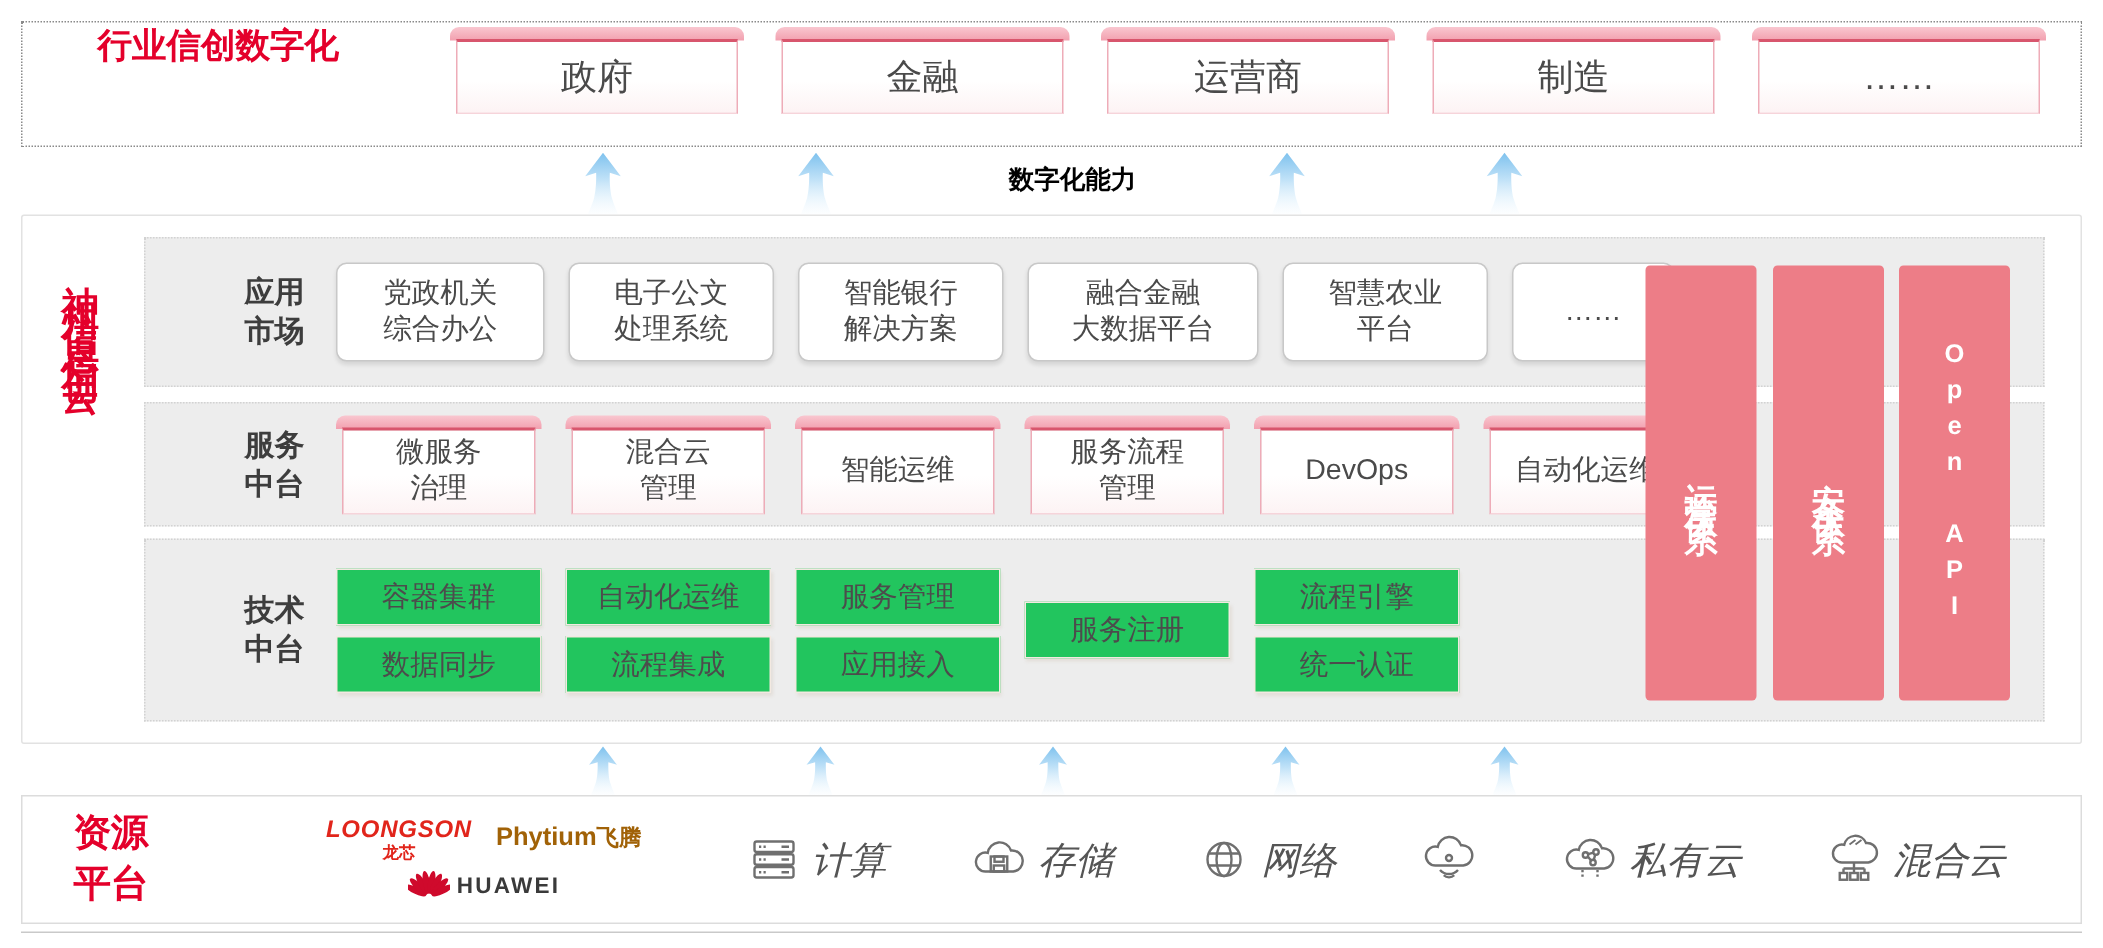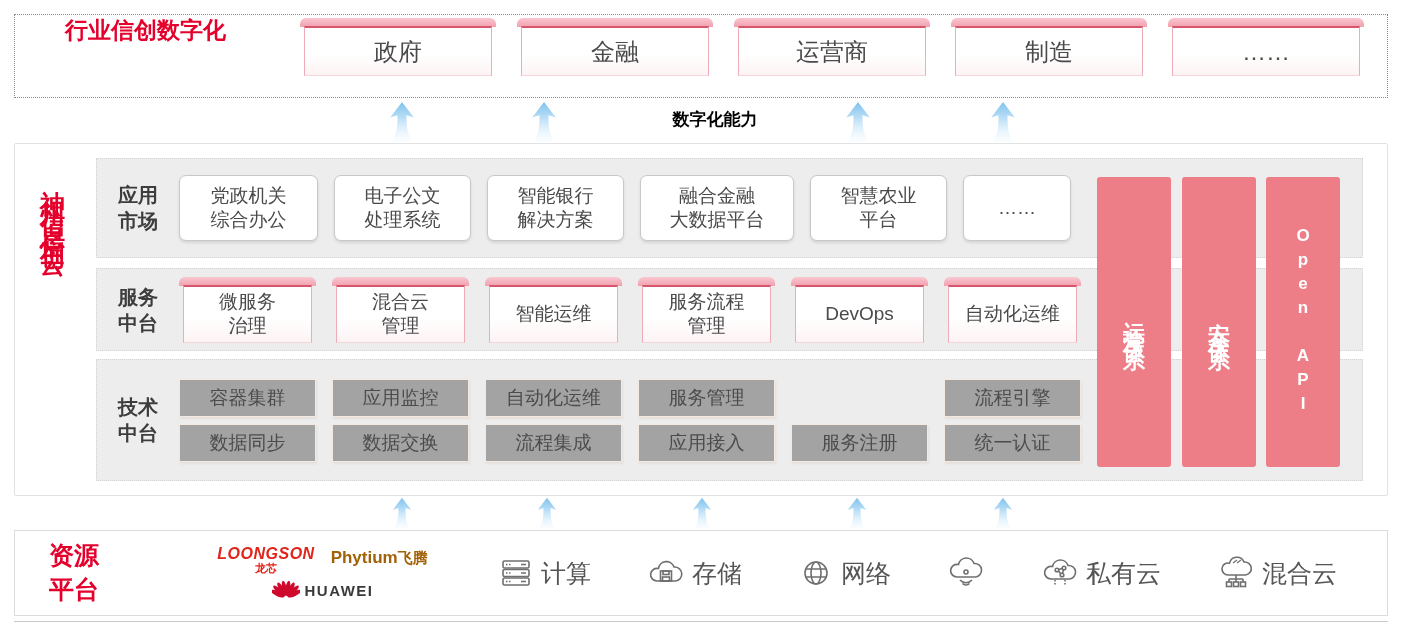--- a/index.html
+++ b/index.html
@@ -32,35 +32,35 @@
   .arrow-band2 .up-arrow{height:33px;}
   .cap-label{position:absolute;left:630px;top:8px;width:170px;text-align:center;
              font-size:17px;font-weight:bold;color:#000000;}
 
   
   .main{position:absolute;left:14px;top:143px;width:1374px;height:353px;
         border:1px solid #e2e2e2;border-radius:2px;background:#fff;box-sizing:border-box;}
   .v-title{position:absolute;left:25px;top:26px;writing-mode:vertical-lr;text-orientation:upright;
            font-size:25px;font-weight:bold;color:#e4002b;letter-spacing:11px;line-height:1;}
   .rows{position:absolute;left:81px;top:14px;width:1267px;}
-  .row{background:#ededed;border:1px dotted #d2d2d2;display:flex;align-items:center;box-sizing:border-box;}
+  .row{background:#ededed;border:1px dotted #d2d2d2;display:flex;align-items:center;box-sizing:border-box;padding-left:45px;}
   .row1{height:100px;margin-bottom:10px;}
   .row2{height:83px;margin-bottom:8px;}
   .row3{height:122px;}
   .row-label{width:66px;margin:0 8px;font-size:20px;font-weight:bold;color:#3d3d3d;
              line-height:1.3;text-align:center;flex-shrink:0;}
-  .row-boxes{display:flex;gap:16px;align-items:flex-end;}
+  .row-boxes{display:flex;gap:16px;align-items:center;}
 
   .app-box{background:#fff;border:1px solid #c8c8c8;border-radius:7px;height:66px;
            box-shadow:0 2px 3px rgba(0,0,0,.10);display:flex;align-items:center;justify-content:center;
            font-size:19px;color:#4a4a4a;text-align:center;line-height:1.25;box-sizing:border-box;}
   .svc-box{width:137px;height:66px;}
 
   .tech-col{display:flex;flex-direction:column;gap:7px;}
-  .tech-cell{width:137px;height:38px;background:#a3a3a3;display:flex;align-items:center;justify-content:center;
+  .tech-cell{width:137px;height:38px;background:#22c55e;display:flex;align-items:center;justify-content:center;
              font-size:19px;color:#4c4c4c;border:1px solid #f3e9e1;
              box-shadow:1px 2px 2px rgba(205,185,165,.25);box-sizing:border-box;}
 
   .side-bar{position:absolute;top:33px;width:74px;height:290px;background:#ed7d87;border-radius:3px;
             display:flex;align-items:center;justify-content:center;}
   .side-bar-text{writing-mode:vertical-lr;text-orientation:upright;color:#fff;font-weight:bold;
                  font-size:22px;letter-spacing:9px;line-height:1;}
   .side-bar-text.latin{font-size:17px;letter-spacing:5px;}
 
   
@@ -70,21 +70,21 @@
   .vendors{margin-left:96px;display:flex;flex-direction:column;align-items:center;gap:3px;width:255px;flex-shrink:0;}
   .v-row1{display:flex;gap:16px;align-items:flex-start;}
   .loongson{display:flex;flex-direction:column;align-items:center;text-align:center;}
   .loongson-main{font-style:italic;font-weight:bold;color:#e1251b;font-size:16px;letter-spacing:.5px;}
   .loongson-sub{font-size:11px;color:#e1251b;font-weight:bold;margin-top:-2px;}
   .phytium{font-weight:bold;color:#a16207;font-size:17px;margin-top:3px;}
   .phytium-cn{font-size:15px;}
   .huawei{display:flex;align-items:center;gap:5px;}
   .huawei-text{font-weight:bold;color:#3a3a3a;font-size:15px;letter-spacing:1.5px;}
   .res-items{display:flex;align-items:center;gap:56px;margin-left:48px;}
-  .res-item{display:flex;align-items:center;gap:7px;font-size:25px;color:#555;}
+  .res-item{display:flex;align-items:center;gap:7px;font-size:25px;color:#555;font-style:italic;}
   .res-item svg{flex-shrink:0;}
   .bottom-line{position:absolute;left:14px;top:621px;width:1374px;height:1px;background:#c9c9c9;}
 </style>
 </head>
 <body>
 
 <svg width="0" height="0" style="position:absolute">
   <defs>
     <linearGradient id="arrowGrad" x1="0" y1="0" x2="0" y2="1">
       <stop offset="0" stop-color="#7fc2ee"></stop>
@@ -207,24 +207,20 @@
 
       <div class="row row3">
         <div class="row-label pre">技术
 中台</div>
         <div class="row-boxes">
           <div class="tech-col">
             <div class="tech-cell">容器集群</div>
             <div class="tech-cell">数据同步</div>
           </div>
           <div class="tech-col">
-            <div class="tech-cell">应用监控</div>
-            <div class="tech-cell">数据交换</div>
-          </div>
-          <div class="tech-col">
             <div class="tech-cell">自动化运维</div>
             <div class="tech-cell">流程集成</div>
           </div>
           <div class="tech-col">
             <div class="tech-cell">服务管理</div>
             <div class="tech-cell">应用接入</div>
           </div>
           <div class="tech-col">
             <div class="tech-cell">服务注册</div>
           </div>

